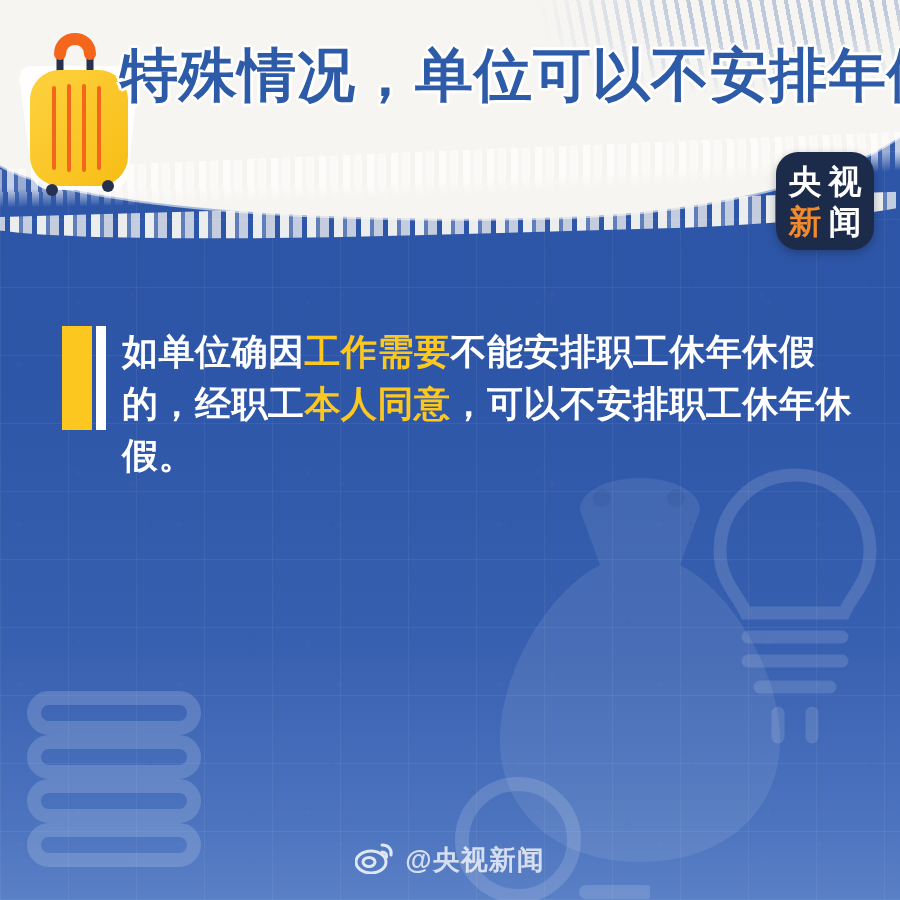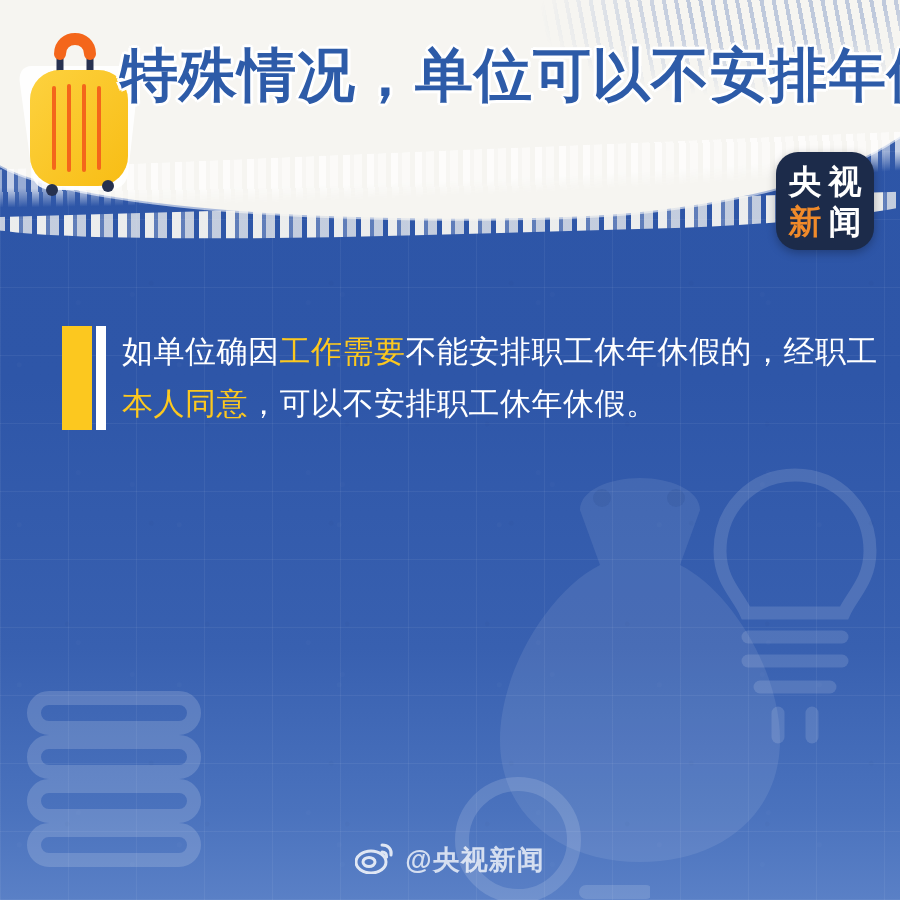--- a/index.html
+++ b/index.html
@@ -100,21 +100,21 @@
 
   
   .block{position:absolute;left:62px;width:820px;display:flex;}
   .block-1{top:326px;}
   .block-2{top:528px;}
   .mark{width:46px;flex:none;display:flex;height:104px;}
   .mark .bar-y{width:30px;background:#fcc81f;}
   .mark .bar-w{width:10px;background:#ffffff;margin-left:4px;}
   .para{
     margin-left:14px;
-    font-size:31px;line-height:52px;font-weight:400;color:#ffffff;
+    font-size:36px;line-height:52px;font-weight:700;color:#ffffff;
     letter-spacing:.5px;
   }
   .para .hl{color:#fcc81f;}
 
   
   .footer{
     position:absolute;left:0;right:0;bottom:22px;
     display:flex;align-items:center;justify-content:center;gap:10px;
     opacity:.82;
   }

